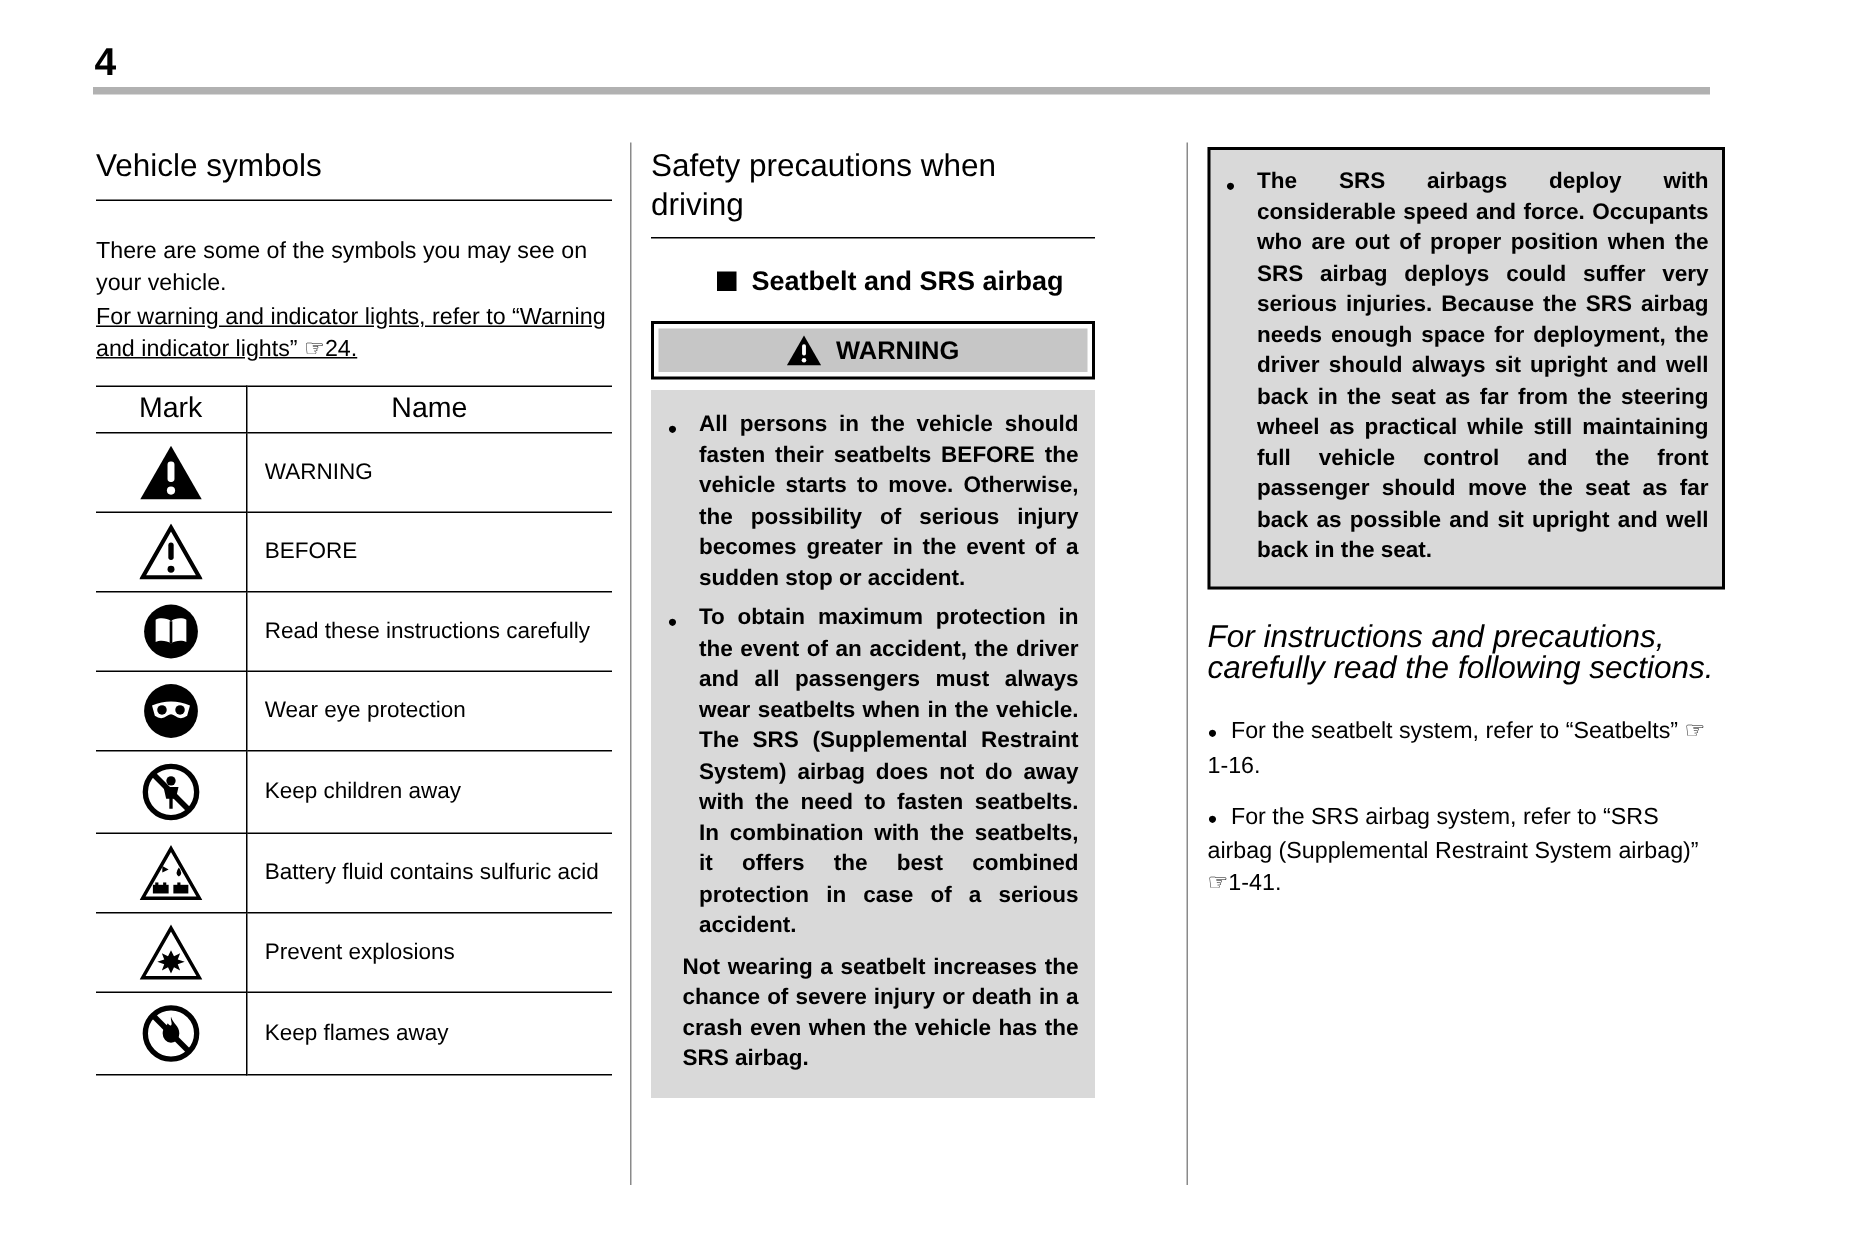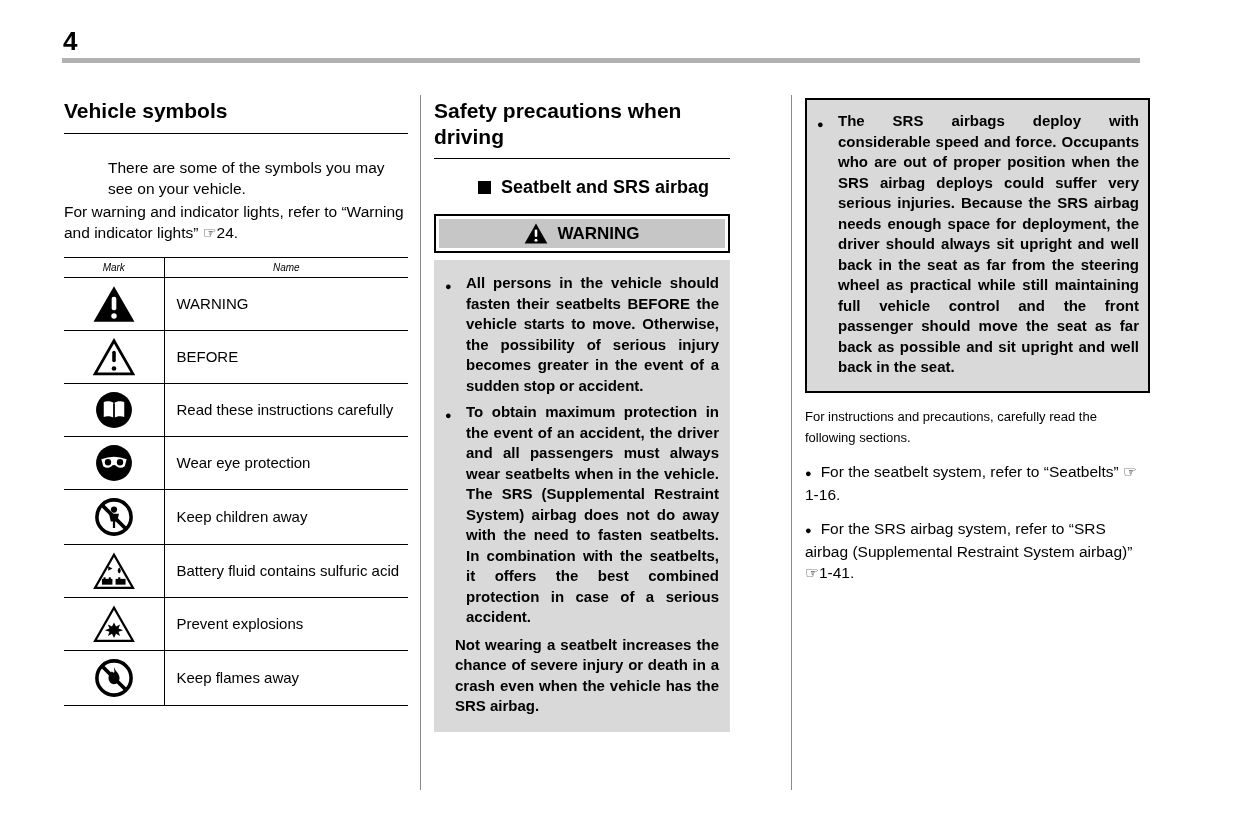--- a/index.html
+++ b/index.html
@@ -25,38 +25,37 @@
   .vdivider { position: absolute; top: 95px; height: 695px; width: 1px; background: #8a8a8a; }
   #div1 { left: 420px; }
   #div2 { left: 791px; }
 
   .col { position: absolute; top: 98px; }
   #col-left  { left: 64px;  width: 344px; }
   #col-mid   { left: 434px; width: 296px; }
   #col-right { left: 805px; width: 345px; }
 
   .section-title {
-    font-size: 21px; font-weight: bold; line-height: 1.22;
+    font-size: 21px; font-weight: normal; line-height: 1.22;
     margin: 0; padding: 0 0 9px 0;
     border-bottom: 1.6px solid #000;
   }
 
   .para { font-size: 15.5px; line-height: 21px; margin: 0; }
-  .intro-1 { margin-top: 23px; margin-left: 44px; }
-  .intro-2 { margin-top: 2px; }
+  .intro-1 { margin-top: 23px; }
+  .intro-2 { margin-top: 2px; text-decoration: underline; }
 
   table.symbols {
     width: 100%; border-collapse: collapse;
     margin-top: 14px; font-size: 15px;
   }
   .symbols th {
-    font-weight: normal; font-size: 10px;
+    font-weight: normal; font-size: 19px;
     border-top: 1.6px solid #000; border-bottom: 1.6px solid #000;
     padding: 4px 2px;
-    font-style: italic;
   }
   .symbols th.mark-h { border-right: 1.6px solid #000; width: 100px; }
   .symbols td { border-bottom: 1.6px solid #000; vertical-align: middle; }
   .symbols td.mark {
     width: 100px; text-align: center;
     border-right: 1.6px solid #000; padding: 7px 2px;
   }
   .symbols td.name { padding: 8px 6px 8px 12px; line-height: 19px; font-size: 15px; }
   .symbols svg { display: inline-block; vertical-align: middle; }
 
@@ -82,21 +81,21 @@
   .wbullet + .wbullet { margin-top: 6px; }
   .dot-col { flex: 0 0 21px; font-size: 11px; padding-top: 3px; }
   .wcont {
     margin-left: 10px; margin-top: 7px;
     font-weight: bold; font-size: 15px; line-height: 20.5px;
     text-align: justify;
   }
 
   .srs-box { border: 2px solid #000; background: #d9d9d9; padding: 11px 9px 13px 10px; }
 
-  .rc-para { font-size: 13px; line-height: 21px; }
+  .rc-para { font-size: 21px; line-height: 21px; font-style: italic; }
   .rc-bullet { margin-top: 13px; font-size: 15.5px; line-height: 21px; }
   .dot-inline { font-size: 11px; margin-right: 9px; }
 </style>
 </head>
 <body>
 
 <div class="page-number">4</div>
 <div class="top-rule"></div>
 
 <div class="vdivider" id="div1"></div>

